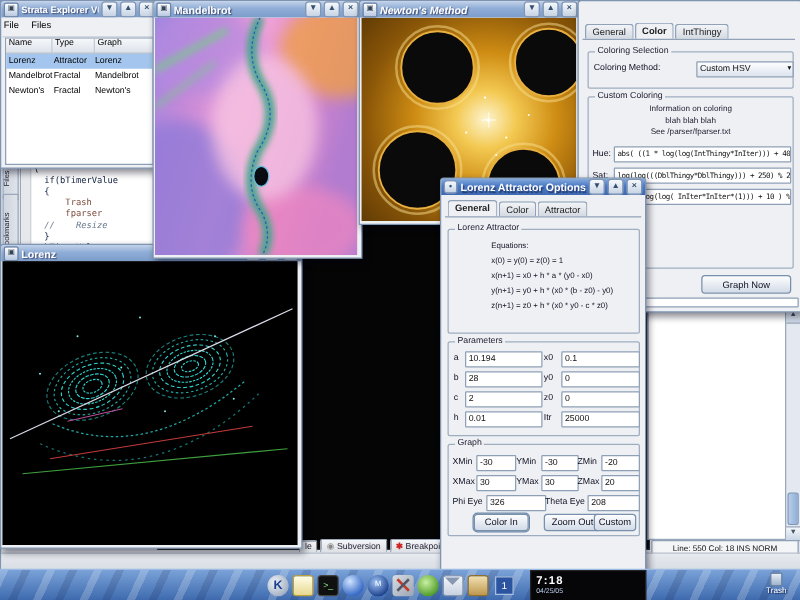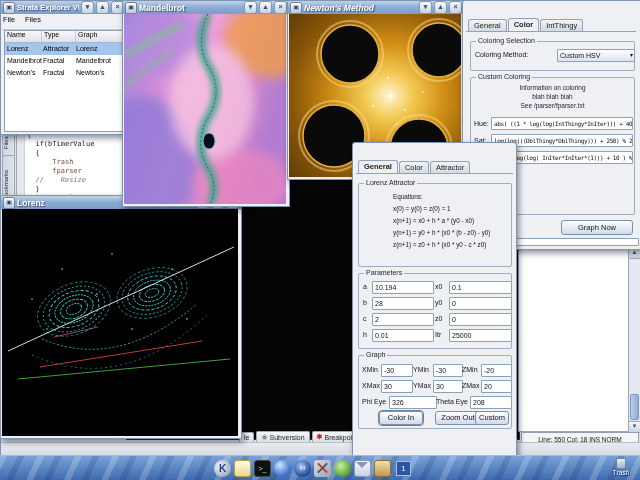--- a/index.html
+++ b/index.html
@@ -321,20 +321,27 @@
       </div>
     </div>
 
     <div class="btn" style="left:98px;top:219px;width:70px;height:13px;line-height:13px;">
       <span>Graph Now</span>
     </div>
     <div class="fld" style="left:7px;top:237px;width:163px;height:6px;"></div>
   </div>
 
   <div class="win" style="left:352px;top:142px;width:163px;height:313px;">
+    <div class="tbar active">
+      <div class="tbtn" style="width:9px;height:9px;flex-basis:9px;">•</div>
+      <div class="ttl">Lorenz Attractor Options</div>
+      <div class="tbtn">▾</div>
+      <div class="tbtn">▴</div>
+      <div class="tbtn">×</div>
+    </div>
     <div class="tabrow" style="position:absolute;left:2px;top:14px;width:158px;">
       <div class="tab active"><span>General</span></div>
       <div class="tab"><span>Color</span></div>
       <div class="tab"><span>Attractor</span></div>
     </div>
     <div class="tabline" style="position:absolute;left:3px;top:31px;width:157px;"></div>
 
     <div class="grp" style="left:5px;top:40px;width:152px;height:82px;">
       <span class="glbl">Lorenz Attractor</span>
       <div style="position:absolute;left:34px;top:7px;font-size:6.3px;line-height:12px;color:#112;white-space:nowrap;">
@@ -416,20 +423,26 @@
         <span style="position:absolute;left:1px;top:1px;border-left:6px solid transparent;border-right:6px solid transparent;border-top:6px solid #8898b0;"></span>
       </div>
       <div class="ticon" style="background:linear-gradient(#f0e0b0,#c09850);border:1px solid #907030;box-sizing:border-box;"></div>
       <div class="ticon" style="background:transparent;color:#eef;font-size:11px;line-height:16px;text-align:center;">◂▮</div>
     </div>
 
     <div style="position:absolute;left:396px;top:5px;width:13px;height:13px;background:#2c54a0;border:1px solid #a8c0e0;color:#fff;font-size:8px;text-align:center;line-height:13px;">
       <span>1</span>
     </div>
 
+    <div style="position:absolute;left:424px;top:0;width:93px;height:25px;background:#060608;border:1px solid #222;box-sizing:border-box;">
+      <div style="position:absolute;left:4px;top:2px;">
+        <div style="color:#fff;font-size:9px;font-weight:bold;letter-spacing:1px;">7:18</div>
+        <div style="color:#bcd0ee;font-size:5.5px;margin-top:1px;">04/25/05</div>
+      </div>
+    </div>
 
     <div style="position:absolute;left:604px;top:2px;width:34px;text-align:center;">
       <div style="margin:0 auto;width:8px;height:9px;background:linear-gradient(#e8eef6,#9fb4cc);border:1px solid #6c84a2;border-radius:1px 1px 2px 2px;"></div>
       <div style="color:#fff;font-size:6.5px;text-shadow:1px 1px 1px rgba(0,0,40,.8);">Trash</div>
     </div>
   </div>
 
 </div>
 
 </body></html>

